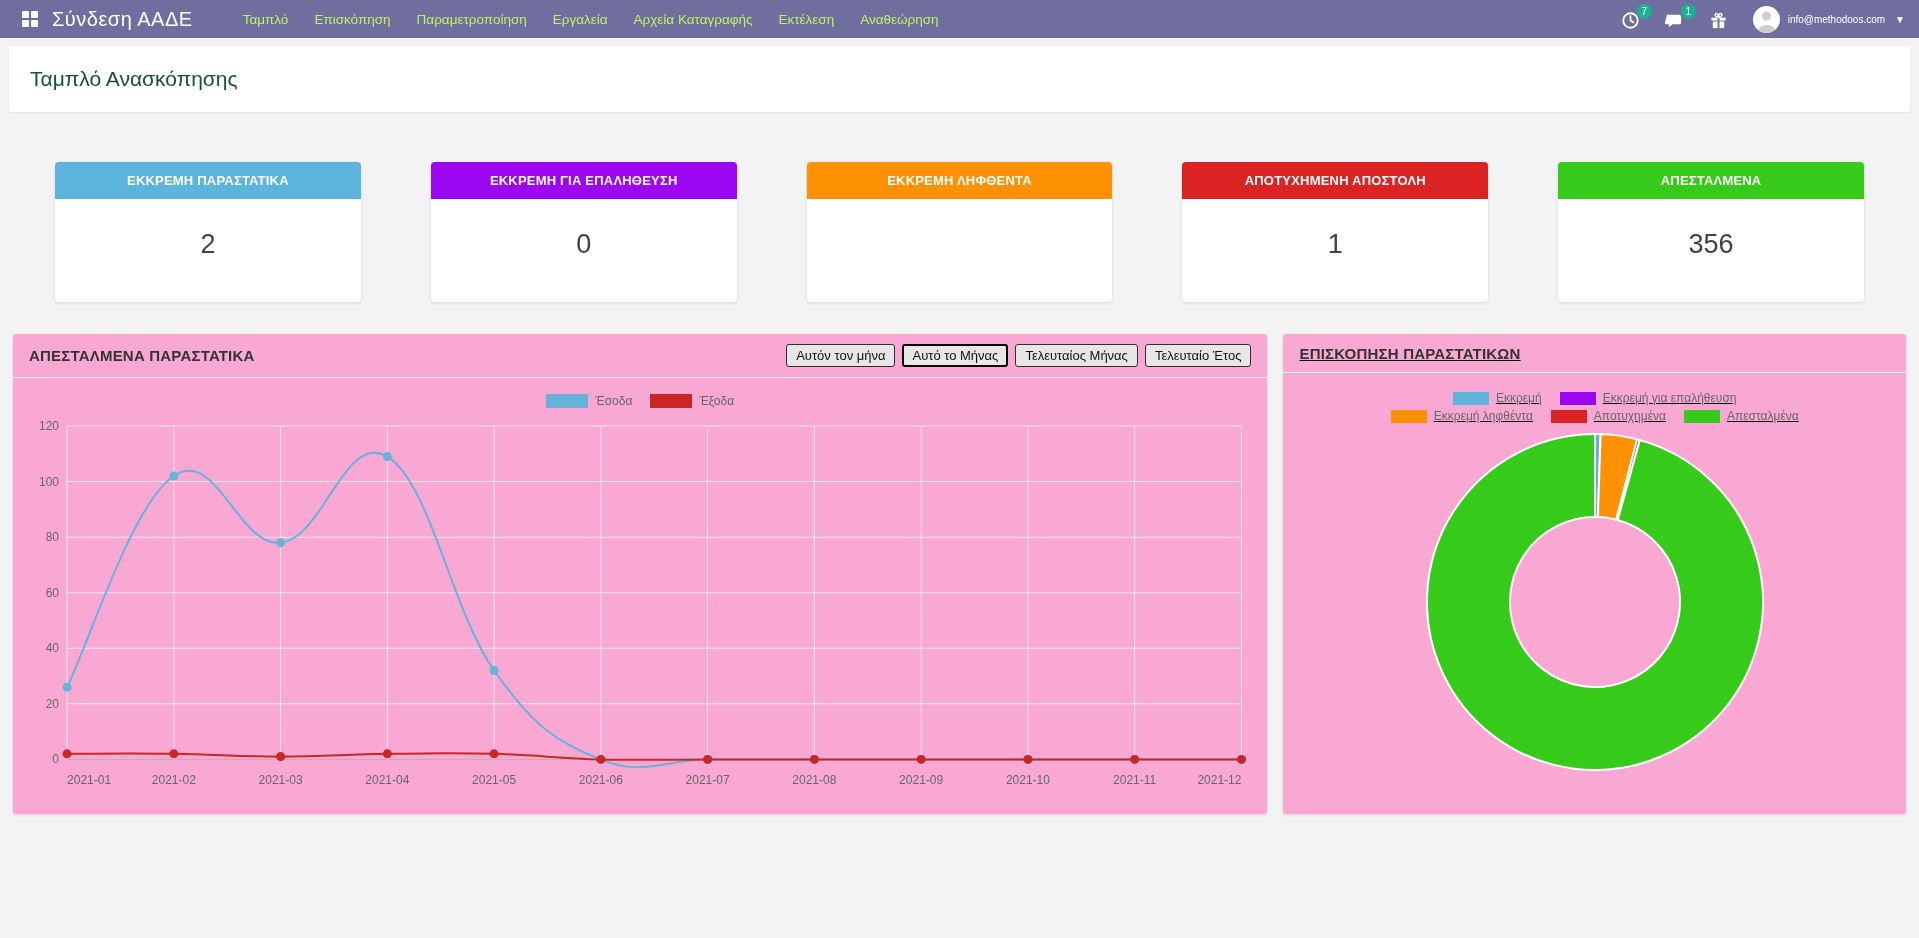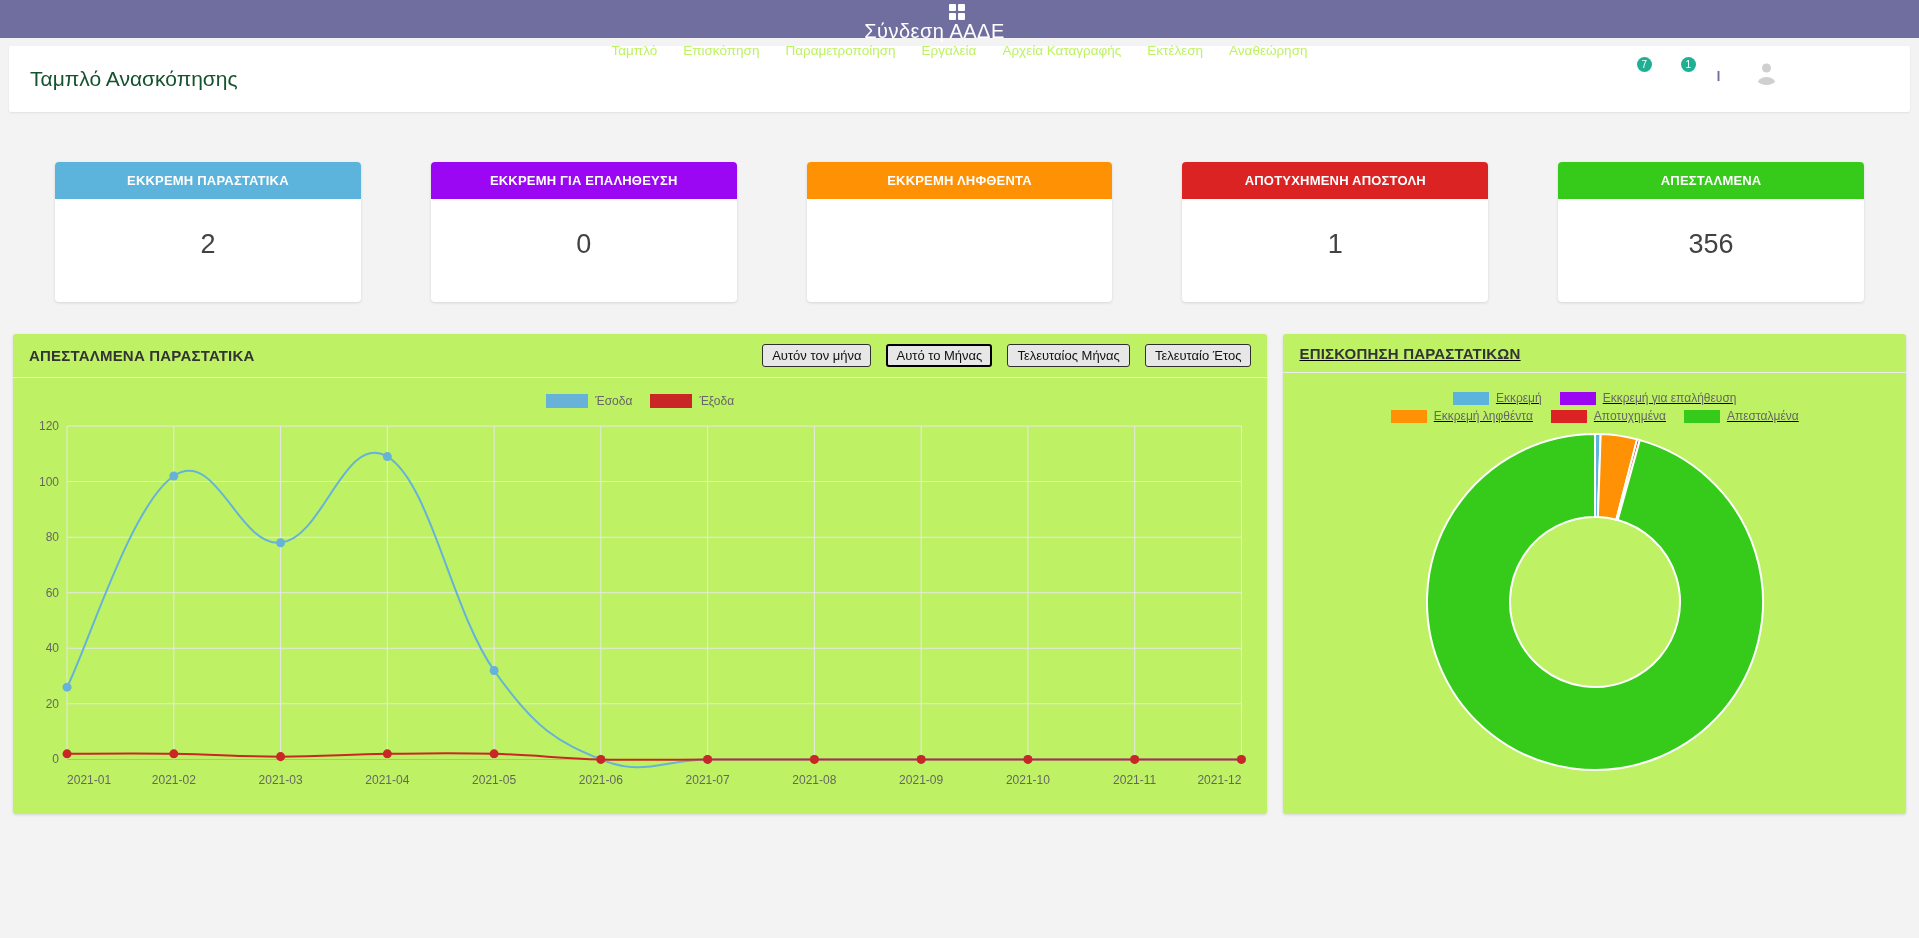--- a/index.html
+++ b/index.html
@@ -1,21 +1,21 @@
 <!DOCTYPE html>
 <html><head>
 <meta charset="utf-8">
 <style>
   * { margin:0; padding:0; box-sizing:border-box; }
   html,body { width:1919px; height:938px; overflow:hidden; background:#f4f3f4;
               font-family:"Liberation Sans", sans-serif; }
 
   
   .navbar { height:38px; background:#6f6e9f; display:flex; align-items:center;
-            padding:4px 14px; color:#fff;flex-direction:column; }
+            padding:16px 14px; color:#fff; }
   .apps-icon { width:16px; height:16px; display:grid; grid-template-columns:7px 7px;
                grid-template-rows:7px 7px; gap:2px; margin:0 14px 0 8px; cursor:pointer; }
   .apps-icon span { background:#fff; border-radius:1px; }
   .brand { font-size:20px; letter-spacing:.5px; margin-right:50px; white-space:nowrap; }
   .nav-menu { display:flex; align-items:center; gap:26px; font-size:13.5px; }
   .nav-menu a { color:#bef264; text-decoration:none; white-space:nowrap; cursor:pointer; }
   .nav-right { margin-left:auto; display:flex; align-items:center; gap:22px; }
   .nav-icon-wrap { position:relative; width:22px; height:22px; cursor:pointer; }
   .nav-icon-wrap svg { width:19px; height:19px; display:block; margin-top:3px; }
   .badge { position:absolute; top:-4px; right:-9px; min-width:15px; height:15px;
@@ -35,27 +35,27 @@
   
   .stats-row { display:flex; gap:70px; padding:0 55px; margin-top:50px; }
   .stat-card { flex:1; background:#fff; border-radius:4px; overflow:hidden;
                box-shadow:0 1px 3px rgba(0,0,0,.12); }
   .stat-header { color:#fff; font-size:13px; font-weight:bold; text-align:center;
                  padding:11px 0; letter-spacing:.2px; }
   .stat-value { text-align:center; font-size:27px; color:#424242; padding:30px 0 42px; }
 
   
   .charts-row { display:flex; gap:16px; padding:0 13px; margin-top:32px; }
-  .panel { background:#bef264; border-radius:3px; box-shadow:0 1px 3px rgba(0,0,0,.12); }
+  .panel { background:#f9a8d4; border-radius:3px; box-shadow:0 1px 3px rgba(0,0,0,.12); }
   .panel-line { flex:2.015; }
   .panel-donut { flex:1;text-decoration:underline; }
   .panel-header { display:flex; align-items:center; justify-content:space-between;
                   padding:10px 16px; border-bottom:1px solid #ececec; min-height:39px; }
   .panel-title { font-size:15px; font-weight:bold; color:#333; letter-spacing:.2px; }
-  .range-buttons { display:flex; gap:15px; }
+  .range-buttons { display:flex; gap:7px; }
   .range-buttons button { font-family:"Liberation Sans", sans-serif; font-size:13px;
         background:#e7e7e7; border:1px solid #2f2f2f; border-radius:3px;
         padding:3px 9px; color:#111; cursor:pointer; }
   .range-buttons button.active { border:2px solid #000; padding:2px 8px; }
   .panel-body { padding:8px 14px 14px; }
 
   .chart-legend { display:flex; justify-content:center; flex-wrap:wrap;
                   column-gap:18px; row-gap:4px; margin:8px auto 4px; }
   .legend-item { display:flex; align-items:center; font-size:12px; color:#666;
                  white-space:nowrap; }

